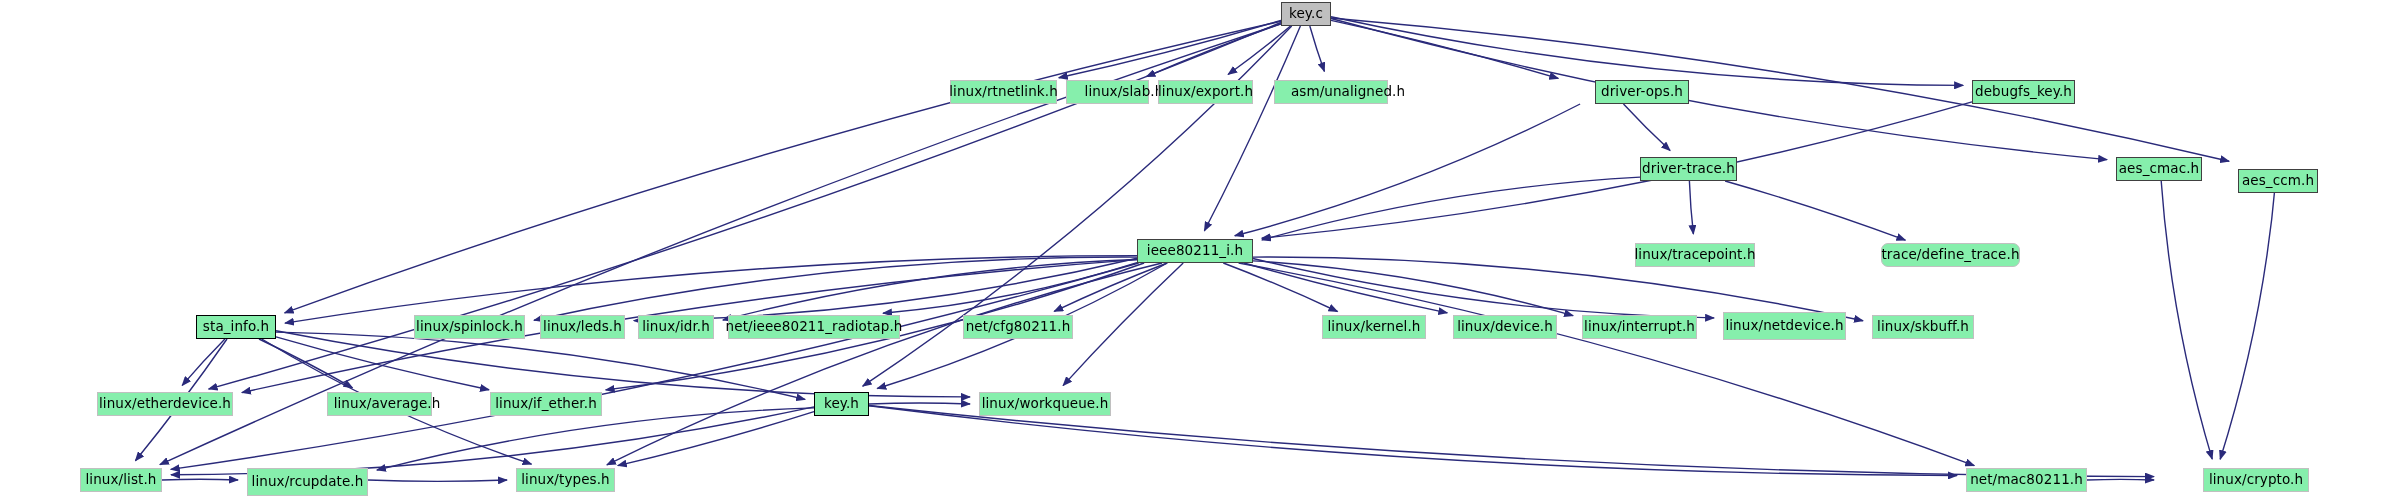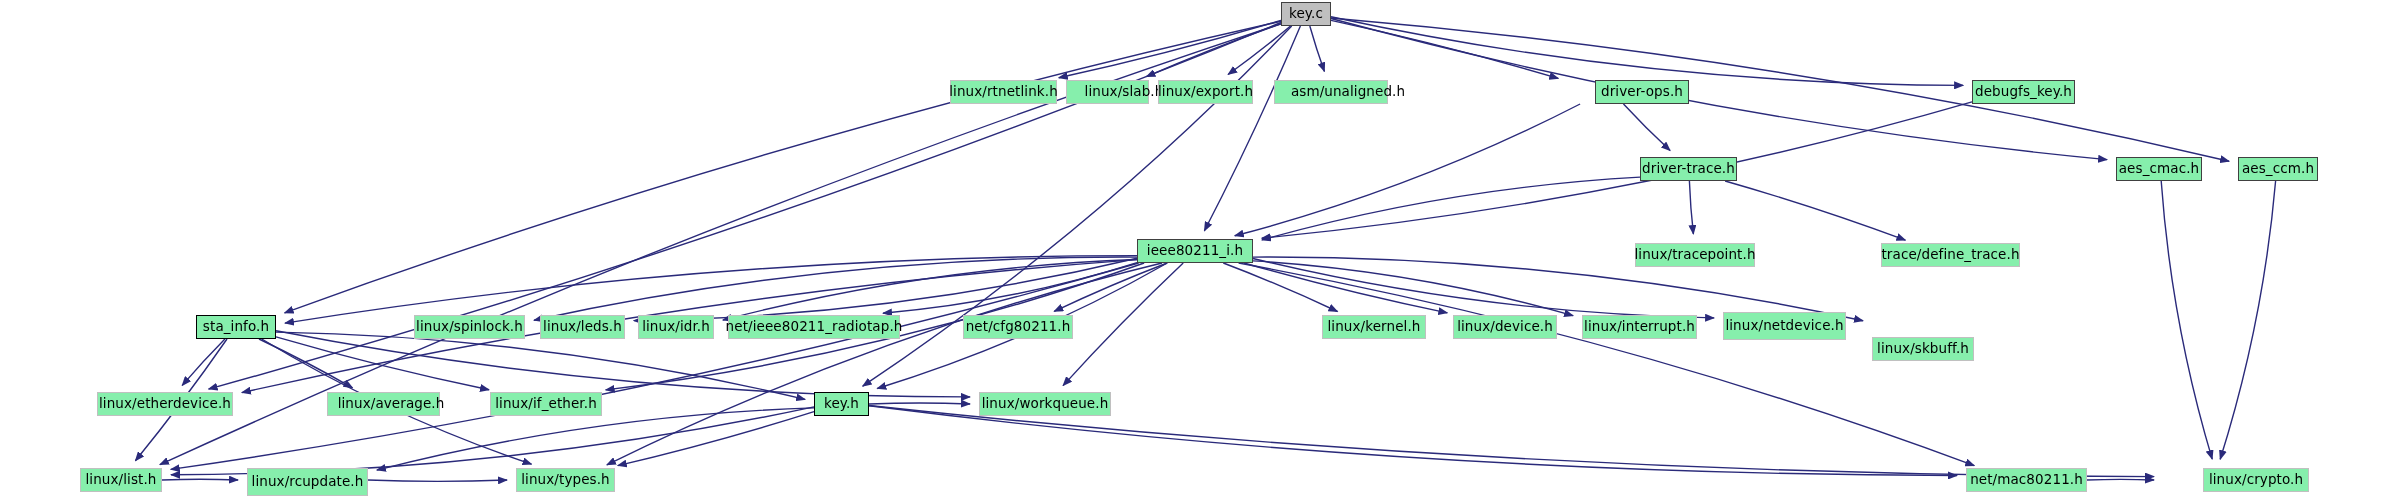--- a/index.html
+++ b/index.html
@@ -132,27 +132,27 @@
     </div>
     <div class="node mid" style="left: 1972px; top: 80px; width: 103px; height: 24px;">
       <span>debugfs_key.h</span>
     </div>
     <div class="node mid" style="left: 1640px; top: 157px; width: 97px; height: 24px;">
       <span>driver-trace.h</span>
     </div>
     <div class="node mid" style="left: 2116px; top: 157px; width: 86px; height: 24px;">
       <span>aes_cmac.h</span>
     </div>
-    <div class="node mid" style="left: 2238px; top: 157px; width: 80px; height: 24px;">
+    <div class="node mid" style="left: 2238px; top: 169px; width: 80px; height: 24px;">
       <span>aes_ccm.h</span>
     </div>
     <div class="node " style="left: 1635px; top: 243px; width: 120px; height: 24px;">
       <span>linux/tracepoint.h</span>
     </div>
-    <div class="node " style="left: 1881px; top: 243px; width: 139px; height: 24px;">
+    <div class="node " style="left: 1881px; top: 243px; width: 139px; height: 24px; border-radius: 7px;">
       <span>trace/define_trace.h</span>
     </div>
     <div class="node mid" style="left: 1137px; top: 239px; width: 116px; height: 24px;">
       <span>ieee80211_i.h</span>
     </div>
     <div class="node strong" style="left: 196px; top: 315px; width: 80px; height: 24px;">
       <span>sta_info.h</span>
     </div>
     <div class="node " style="left: 414px; top: 315px; width: 111px; height: 24px;">
       <span>linux/spinlock.h</span>
@@ -174,27 +174,27 @@
     </div>
     <div class="node " style="left: 1453px; top: 315px; width: 104px; height: 24px;">
       <span>linux/device.h</span>
     </div>
     <div class="node " style="left: 1582px; top: 315px; width: 115px; height: 24px;">
       <span>linux/interrupt.h</span>
     </div>
     <div class="node " style="left: 1723px; top: 312px; width: 123px; height: 28px;">
       <span>linux/netdevice.h</span>
     </div>
-    <div class="node " style="left: 1872px; top: 315px; width: 102px; height: 24px; margin-top: 22px;">
+    <div class="node " style="left: 1872px; top: 315px; width: 102px; height: 24px;">
       <span>linux/skbuff.h</span>
     </div>
     <div class="node " style="left: 97px; top: 392px; width: 136px; height: 24px;">
       <span>linux/etherdevice.h</span>
     </div>
-    <div class="node " style="left: 327px; top: 392px; width: 113px; height: 24px; padding-left: 15px;">
+    <div class="node " style="left: 327px; top: 392px; width: 105px; height: 24px; padding-left: 15px;">
       <span>linux/average.h</span>
     </div>
     <div class="node " style="left: 490px; top: 392px; width: 112px; height: 24px;">
       <span>linux/if_ether.h</span>
     </div>
     <div class="node strong" style="left: 814px; top: 392px; width: 55px; height: 24px;">
       <span>key.h</span>
     </div>
     <div class="node " style="left: 979px; top: 392px; width: 132px; height: 24px;">
       <span>linux/workqueue.h</span>

